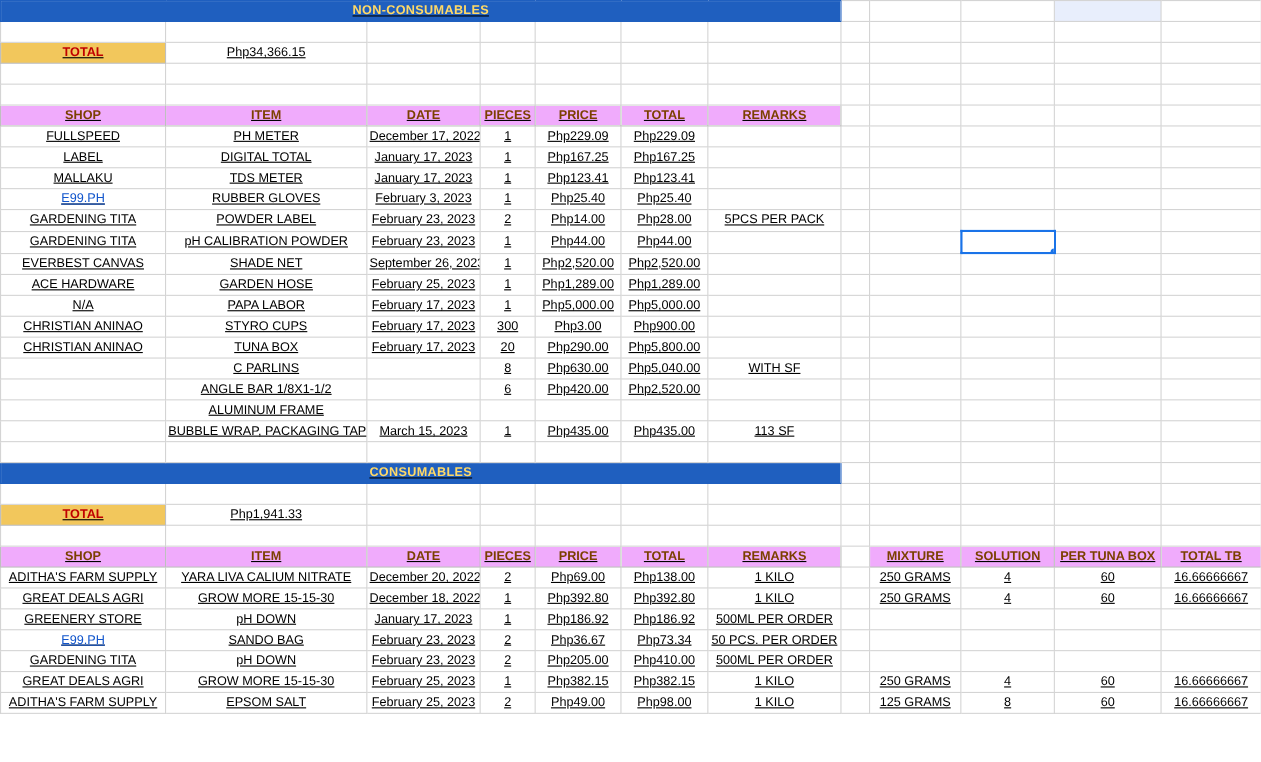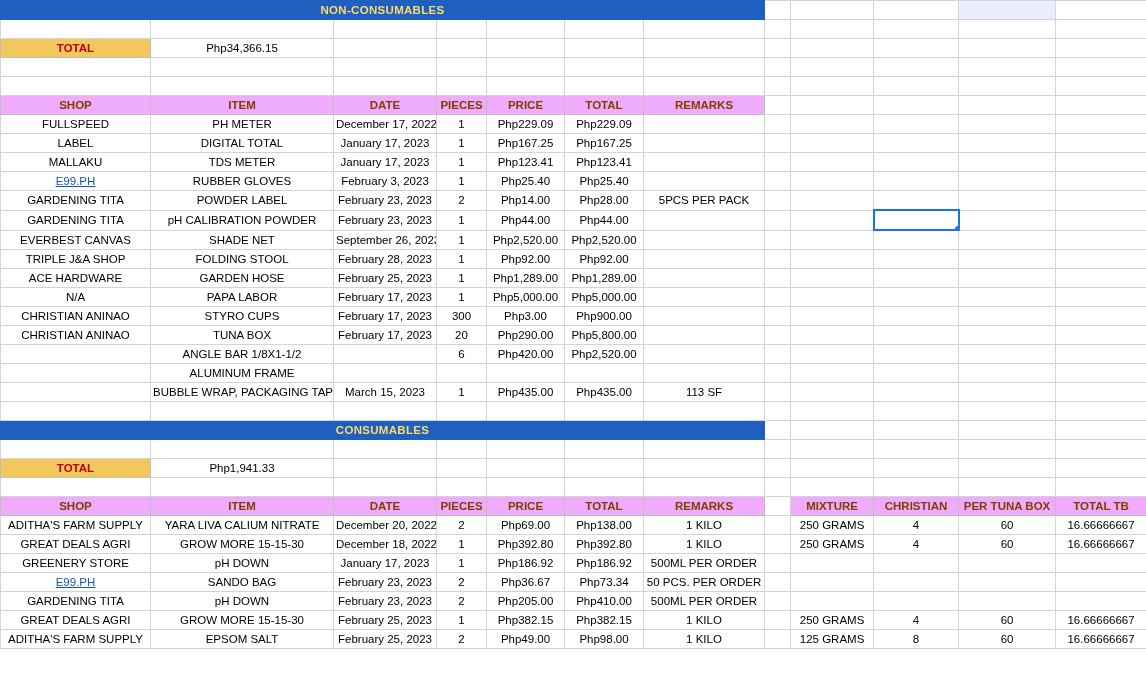--- a/index.html
+++ b/index.html
@@ -12,20 +12,21 @@
     font-size: 11.5px;
     color: #000000;
     width: 1146px;
     height: 693px;
     overflow: hidden;
   }
   .sheet {
     position: relative;
     width: 1146px;
     height: 693px;
+    text-decoration: underline;
   }
   table.grid {
     border-collapse: collapse;
     table-layout: fixed;
     width: 1146px;
   }
   table.grid td {
     height: 18px;
     padding: 0 2px;
     border: 1px solid #d4d4d4;
@@ -280,34 +281,20 @@
           <td>Php2,520.00</td>
           <td>Php2,520.00</td>
           <td></td>
           <td class="blank"></td>
           <td class="blank"></td>
           <td class="blank"></td>
           <td class="blank"></td>
           <td class="blank"></td>
         </tr>
         <tr>
-          <td>TRIPLE J&amp;A SHOP</td>
-          <td>FOLDING STOOL</td>
-          <td>February 28, 2023</td>
-          <td>1</td>
-          <td>Php92.00</td>
-          <td>Php92.00</td>
-          <td></td>
-          <td class="blank"></td>
-          <td class="blank"></td>
-          <td class="blank"></td>
-          <td class="blank"></td>
-          <td class="blank"></td>
-        </tr>
-        <tr>
           <td>ACE HARDWARE</td>
           <td>GARDEN HOSE</td>
           <td>February 25, 2023</td>
           <td>1</td>
           <td>Php1,289.00</td>
           <td>Php1,289.00</td>
           <td></td>
           <td class="blank"></td>
           <td class="blank"></td>
           <td class="blank"></td>
@@ -343,20 +330,34 @@
           <td class="blank"></td>
         </tr>
         <tr>
           <td>CHRISTIAN ANINAO</td>
           <td>TUNA BOX</td>
           <td>February 17, 2023</td>
           <td>20</td>
           <td>Php290.00</td>
           <td>Php5,800.00</td>
           <td></td>
+          <td class="blank"></td>
+          <td class="blank"></td>
+          <td class="blank"></td>
+          <td class="blank"></td>
+          <td class="blank"></td>
+        </tr>
+        <tr>
+          <td></td>
+          <td>C PARLINS</td>
+          <td></td>
+          <td>8</td>
+          <td>Php630.00</td>
+          <td>Php5,040.00</td>
+          <td>WITH SF</td>
           <td class="blank"></td>
           <td class="blank"></td>
           <td class="blank"></td>
           <td class="blank"></td>
           <td class="blank"></td>
         </tr>
         <tr>
           <td></td>
           <td>ANGLE BAR 1/8X1-1/2</td>
           <td></td>
@@ -465,21 +466,21 @@
         <tr>
           <td class="hdr">SHOP</td>
           <td class="hdr">ITEM</td>
           <td class="hdr">DATE</td>
           <td class="hdr">PIECES</td>
           <td class="hdr">PRICE</td>
           <td class="hdr">TOTAL</td>
           <td class="hdr">REMARKS</td>
           <td class="blank"></td>
           <td class="hdr">MIXTURE</td>
-          <td class="hdr">CHRISTIAN</td>
+          <td class="hdr">SOLUTION</td>
           <td class="hdr">PER TUNA BOX</td>
           <td class="hdr">TOTAL TB</td>
         </tr>
         <tr>
           <td>ADITHA'S FARM SUPPLY</td>
           <td>YARA LIVA CALIUM NITRATE</td>
           <td>December 20, 2022</td>
           <td>2</td>
           <td>Php69.00</td>
           <td>Php138.00</td>

